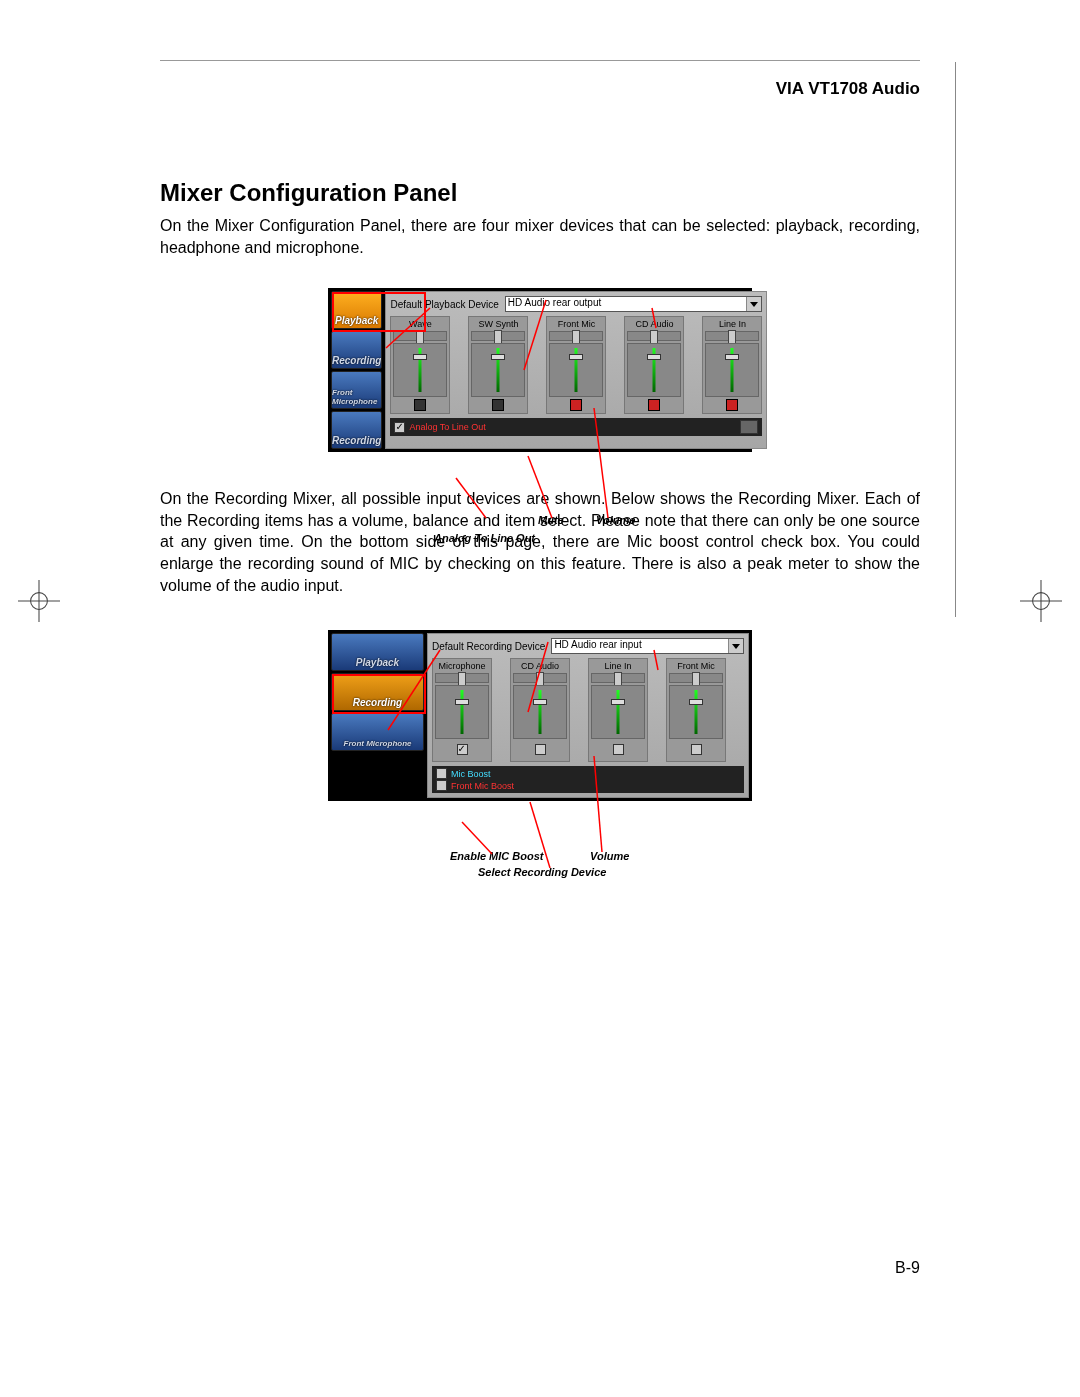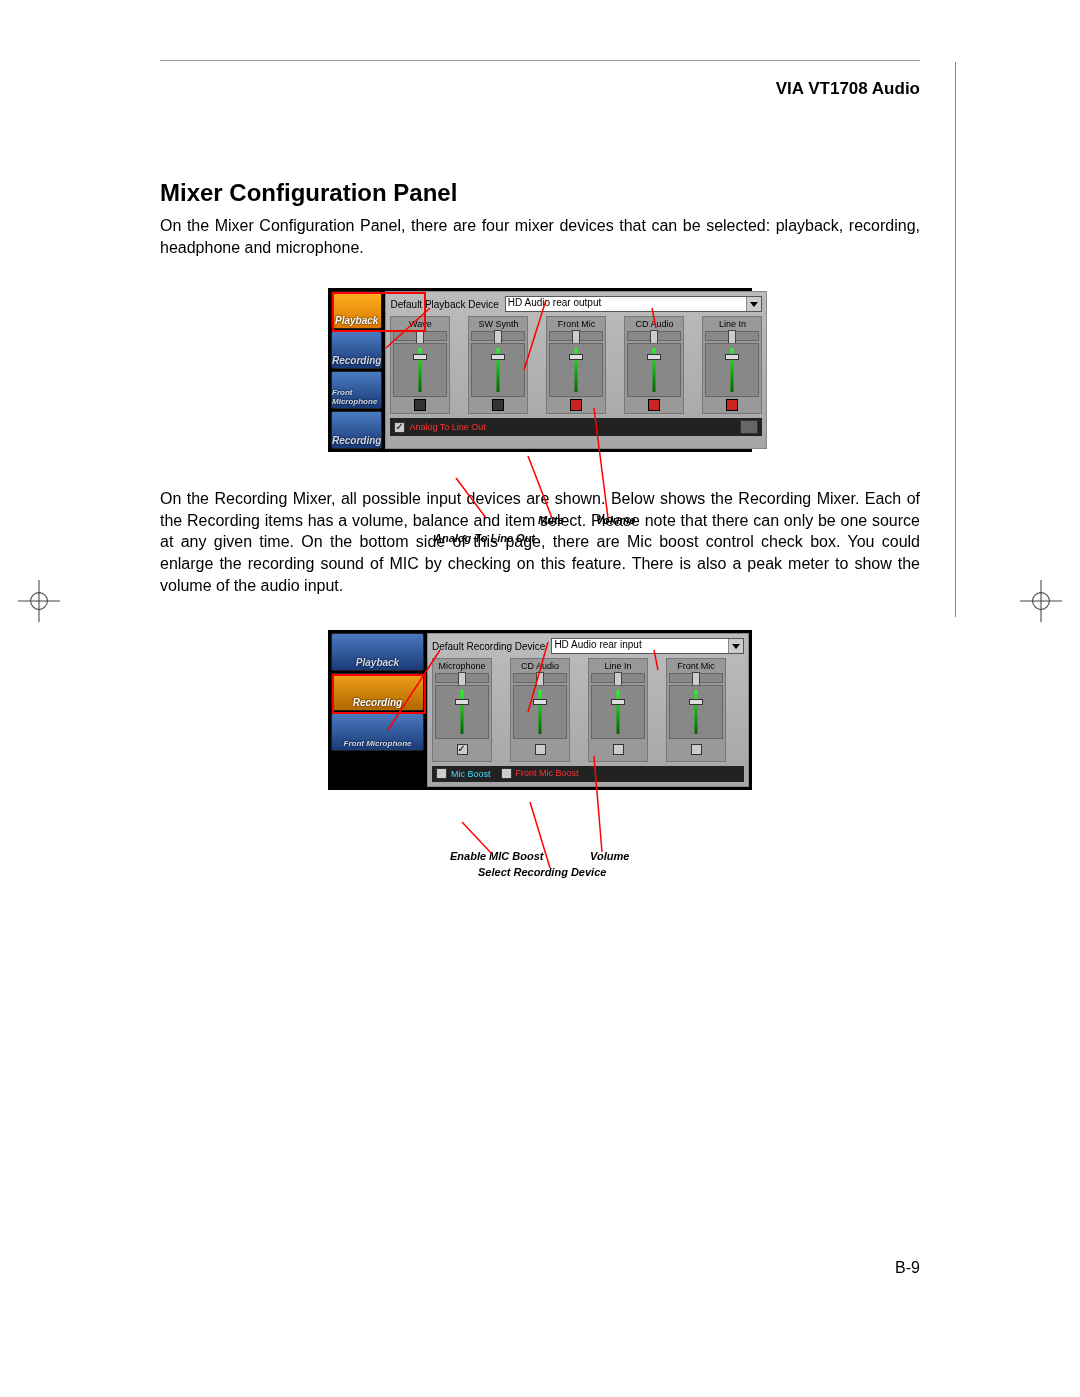--- a/index.html
+++ b/index.html
@@ -446,26 +446,26 @@
             <div class="channel">
               <div class="channel-label">Front Mic</div>
               <div class="balance"></div>
               <div class="slider">
                   <div class="slider-track"></div>
                   <div class="slider-thumb" style="top:30%"></div>
                 </div>
               <div class="check" style="margin:0 auto"></div>
             </div>
           </div>
-          <div class="bottom-row" style="flex-direction:row;align-items:flex-start;gap:10px;padding:2px 4px">
+          <div class="bottom-row" style="flex-direction:column;align-items:flex-start;gap:1px;padding:2px 4px">
             <div style="display:flex;align-items:center;gap:4px">
               <span class="check"></span>
               <span class="opt-cyan">Mic Boost</span>
             </div>
-            <div style="display:flex;align-items:flex-start;gap:4px">
+            <div style="display:flex;align-items:center;gap:4px">
               <span class="check"></span>
               <span class="opt-red">Front Mic Boost</span>
             </div>
           </div>
         </div>
       </div>
     </div>
   </div>
 </div>
 

